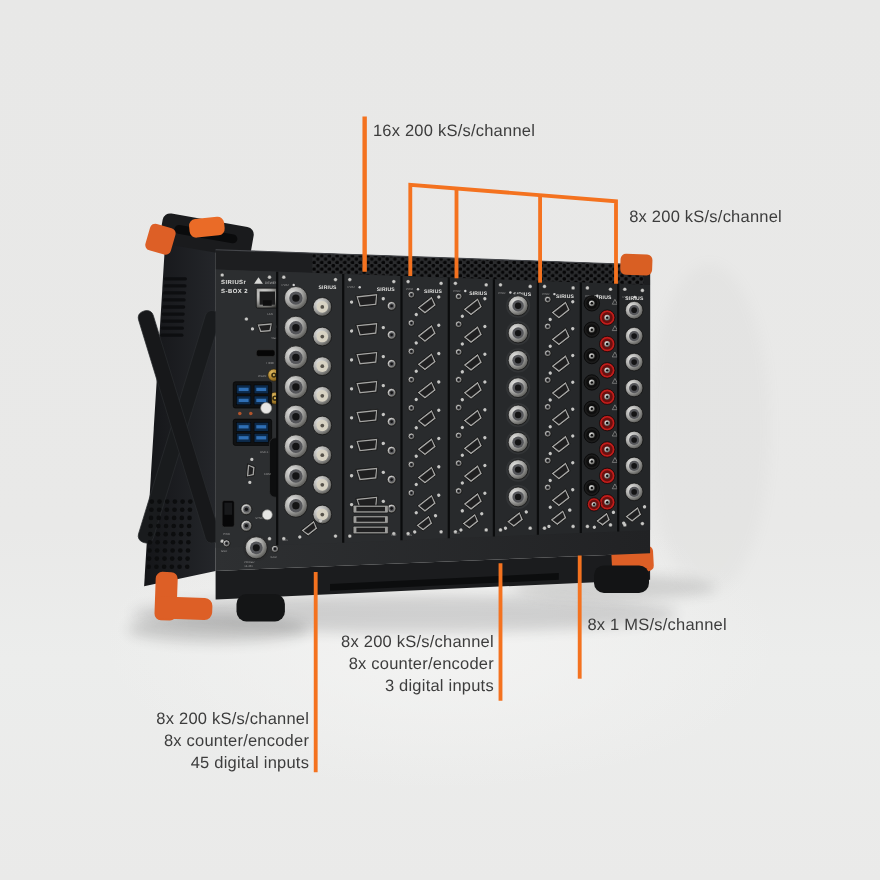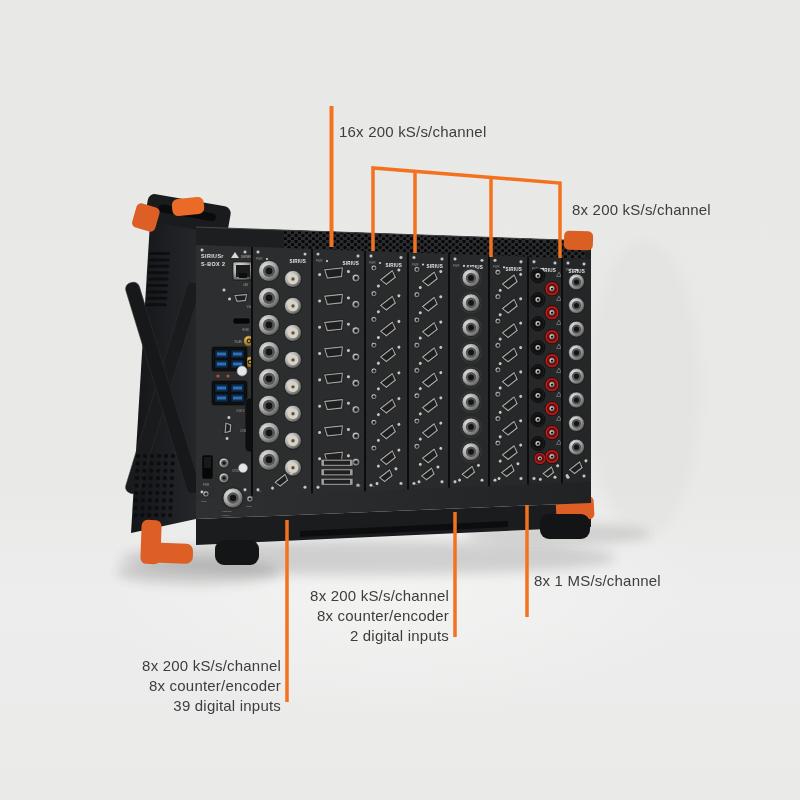--- a/index.html
+++ b/index.html
@@ -7,21 +7,21 @@
     position:relative;width:800px;height:800px;overflow:hidden;
     background:
       radial-gradient(ellipse 440px 190px at 400px 585px, #f3f3f2 0%, rgba(233,233,232,0) 70%),
       linear-gradient(180deg,#e8e8e7 0%,#e9e9e8 60%,#ecedec 75%,#eaeae9 100%);
     font-family:"Liberation Sans",sans-serif;
   }
   svg{position:absolute;left:0;top:0;}
   .label{
     position:absolute;
     font-size:15px;line-height:20px;letter-spacing:0.2px;
-    color:#3d3d3d;white-space:nowrap;margin-top:12px;
+    color:#3d3d3d;white-space:nowrap;
   }
   .r{text-align:right;}
   .callout{stroke:#f4721f;fill:none;}
 </style>
 </head>
 <body>
 
 <svg id="device-art" width="800" height="800" viewBox="0 0 800 800">
   <defs>
     <radialGradient id="met" cx="35%" cy="32%" r="80%">
@@ -854,22 +854,22 @@
   </g>
 </svg>
 
 <div class="label" style="left:339px;top:110px">16x 200 kS/s/channel</div>
 
 <div class="label" style="left:572px;top:188px">8x 200 kS/s/channel</div>
 
 <div class="label r" style="right:351px;top:574px">
   <div>8x 200 kS/s/channel</div>
   <div>8x counter/encoder</div>
-  <div>2 digital inputs</div>
+  <div>3 digital inputs</div>
 </div>
 
 <div class="label" style="left:534px;top:559px">8x 1 MS/s/channel</div>
 
 <div class="label r" style="right:519px;top:644px">
   <div>8x 200 kS/s/channel</div>
   <div>8x counter/encoder</div>
-  <div>39 digital inputs</div>
+  <div>45 digital inputs</div>
 </div>
 
 </body></html>

